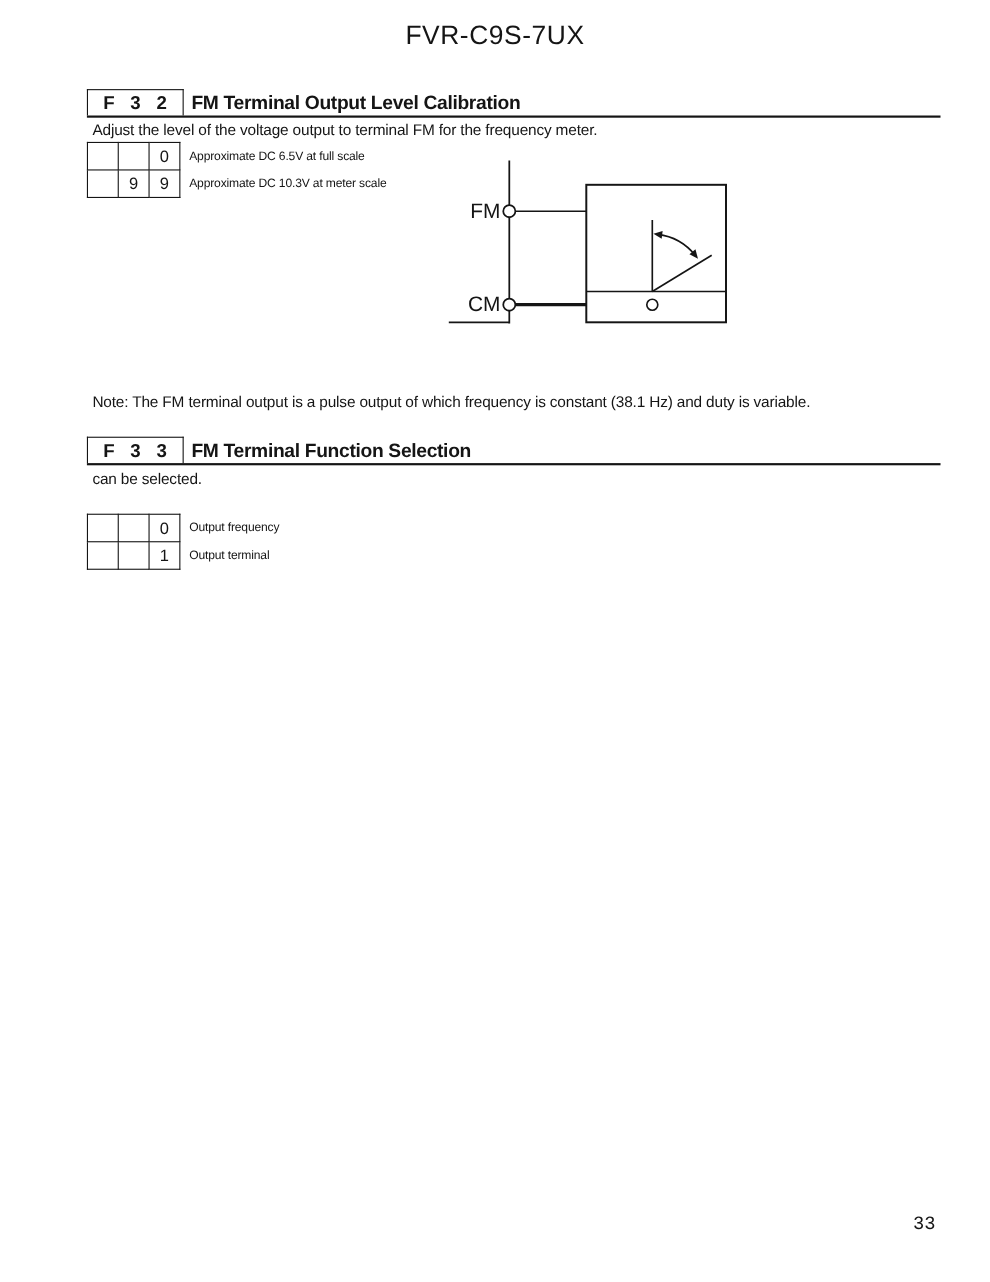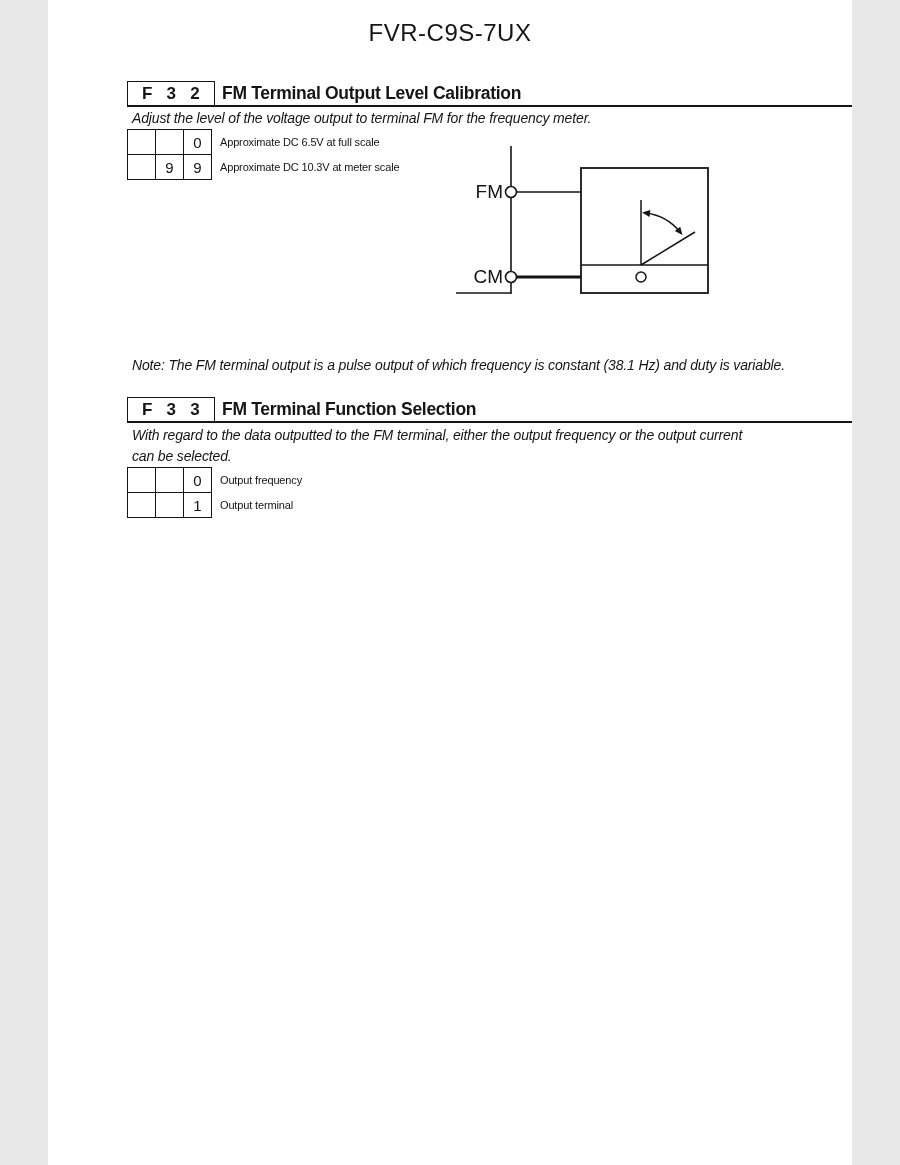--- a/index.html
+++ b/index.html
@@ -1,18 +1,18 @@
 <!DOCTYPE html>
 <html><head>
 <meta charset="utf-8">
 <style>
   html, body { margin: 0; padding: 0; background: #e8e8e8; }
   .page {
     position: relative;
-    width: 804px;
+    width: 900px;
     height: 1165px;
     background: #ffffff;
     font-family: "Liberation Sans", sans-serif;
     color: #151515;
     overflow: hidden;
     margin: 0 auto;
   }
   .doc-title {
     position: absolute;
     top: 19px; left: 0; width: 100%;
@@ -50,21 +50,20 @@
     display: flex;
     align-items: center;
     white-space: nowrap;
   }
   .body-text {
     position: absolute;
     font-size: 14px;
     letter-spacing: -0.15px;
     white-space: nowrap;
     line-height: 21px;
-    font-style: italic;
   }
   .code-table {
     position: absolute;
     border-collapse: collapse;
   }
   .code-table td.c {
     box-sizing: border-box;
     width: 28px; min-width: 28px;
     height: 25px;
     border: 1.4px solid #151515;
@@ -166,21 +165,20 @@
   <div class="sec-header" style="top:397px;">
     <div class="code-box">
       <span>F</span>
       <span>3</span>
       <span>3</span>
     </div>
     <div class="sec-title">FM Terminal Function Selection</div>
   </div>
 
   <div class="body-text" style="left:84px; top:425px;">
-    <div>With regard to the data outputted to the FM terminal, either the output frequency or the output current</div>
     <div>can be selected.</div>
   </div>
 
   <table class="code-table" style="left:79px; top:467px;">
     <tbody>
         <tr>
       <td class="c"></td>
       <td class="c"></td>
       <td class="c">0</td>
       <td class="lbl">Output frequency</td>

